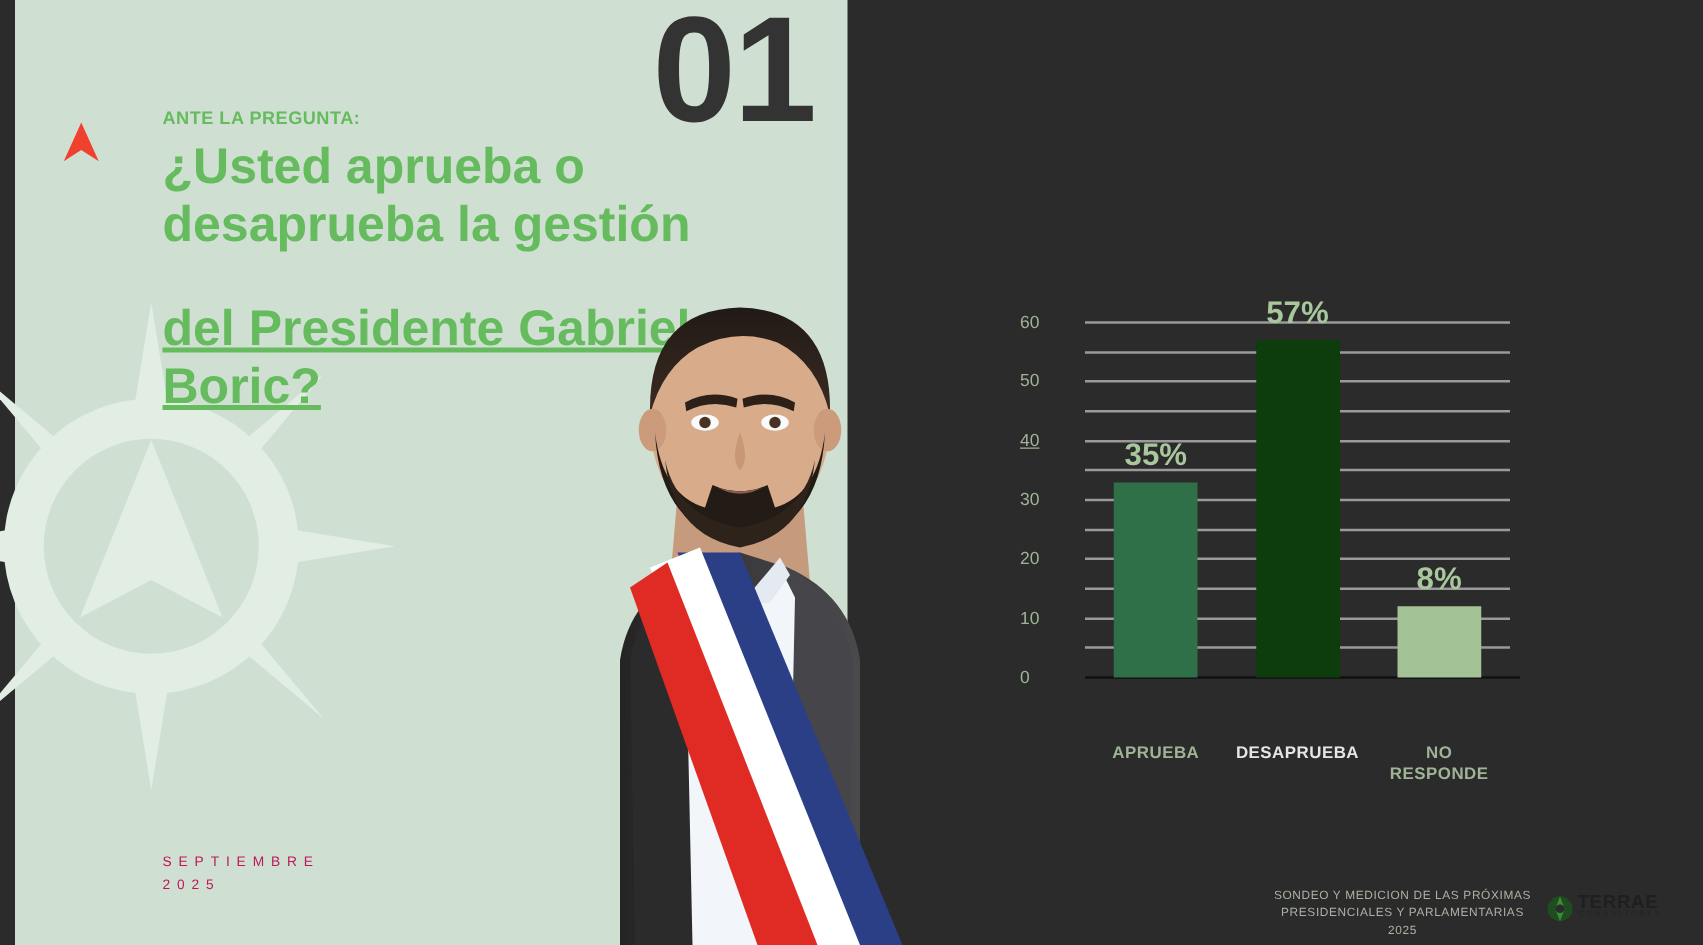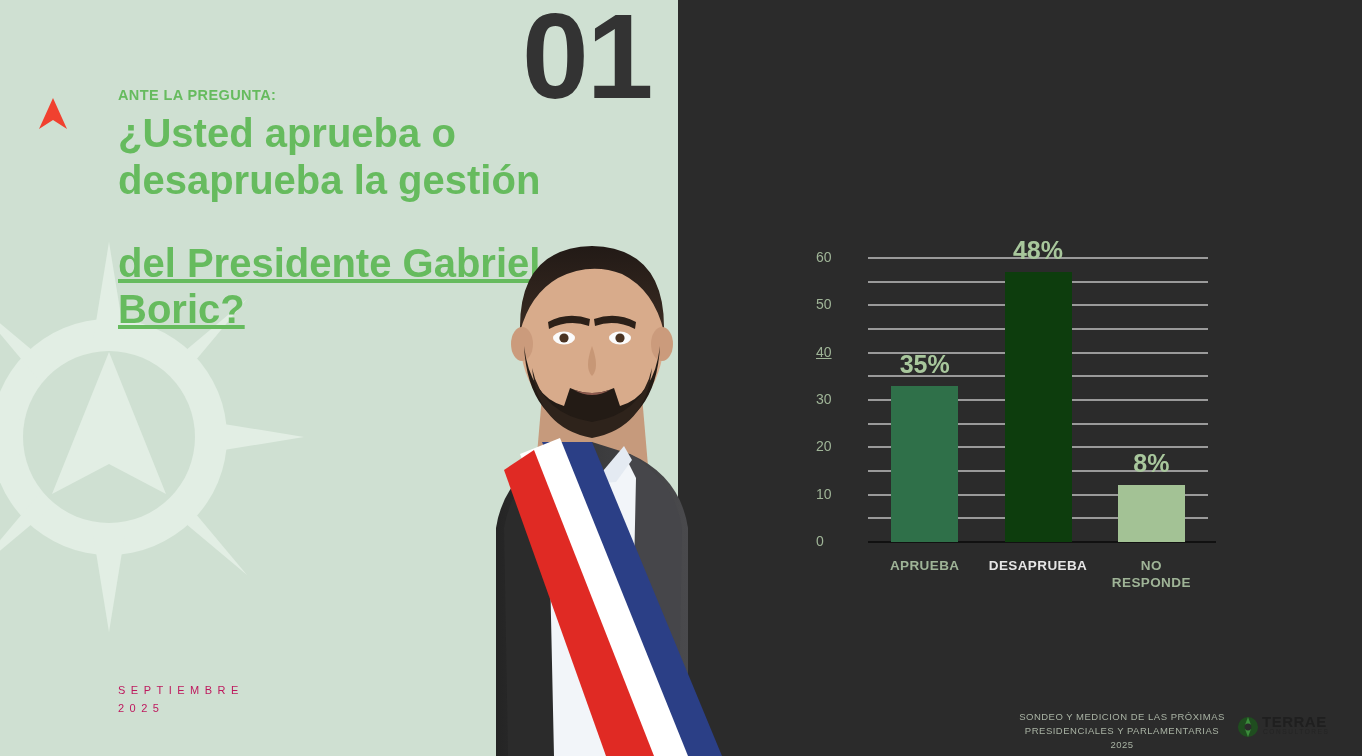--- a/index.html
+++ b/index.html
@@ -7,21 +7,21 @@
   body {
     font-family: "Liberation Sans", sans-serif;
     background:#2b2b2b;
     overflow:hidden;
     position:relative;
   }
   #slide { position:absolute; inset:0; width:1362px; height:756px; overflow:hidden; }
 
   
   .panel-light {
-    position:absolute; left:0; top:0; width:678px; height:756px;
+    position:absolute; left:12px; top:0; width:678px; height:756px;
     background:#cfe0d2;
   }
   .panel-dark {
     position:absolute; left:678px; top:0; width:684px; height:756px;
     background:#2b2b2b;
   }
 
   
   .watermark {
     position:absolute; left:-96px; top:232px; width:410px; height:410px;
@@ -70,21 +70,21 @@
     font-size:14px; color:#9fb497;
   }
   .bar { position:absolute; bottom:0; }
   .bar-label {
     position:absolute; text-align:center;
     font-size:25px; font-weight:bold; color:#a8c79c; white-space:nowrap;
   }
   .cat-label {
     position:absolute; text-align:center;
     font-size:13.5px; font-weight:bold; color:#9fb497;
-    letter-spacing:0.4px; line-height:1.25;
+    letter-spacing:0.4px; line-height:1.25;margin-top:36px;
   }
 
   
   .footer-text {
     position:absolute; left:1018px; top:710px; width:208px;
     font-size:9.5px; color:#a9b3a4; text-align:center;
     letter-spacing:0.5px; line-height:1.45;
   }
   .footer-logo { position:absolute; left:1236px; top:712px; width:112px; height:32px; }
   .logo-word {
@@ -234,21 +234,21 @@
         <div class="ytick" style="top: 133px; right: 352px; color: rgb(159, 180, 151);">30</div>
         <div class="ytick" style="top: 85.6667px; right: 352px; color: rgb(159, 180, 151); text-decoration: underline;">40</div>
         <div class="ytick" style="top: 38.3333px; right: 352px; color: rgb(159, 180, 151);">50</div>
         <div class="ytick" style="top: -9px; right: 352px; color: rgb(159, 180, 151);">60</div>
         <div class="bar" style="left: 23.1667px; width: 67px; height: 156.2px; background: rgb(47, 112, 73);"></div>
         <div class="bar-label" style="left: -3.33333px; width: 120px; top: 91.8px; color: rgb(168, 199, 156);">35%</div>
         <div class="cat-label" style="left: -3.33333px; width: 120px; top: 300px; color: rgb(159, 180, 151);">
           <div>APRUEBA</div>
         </div>
         <div class="bar" style="left: 136.5px; width: 67px; height: 269.8px; background: rgb(13, 61, 13);"></div>
-        <div class="bar-label" style="left: 110px; width: 120px; top: -21.8px; color: rgb(168, 199, 156);">48%</div>
+        <div class="bar-label" style="left: 110px; width: 120px; top: -21.8px; color: rgb(168, 199, 156);">57%</div>
         <div class="cat-label" style="left: 110px; width: 120px; top: 300px; color: #e5e5e5;">
           <div>DESAPRUEBA</div>
         </div>
         <div class="bar" style="left: 249.833px; width: 67px; height: 56.8px; background: rgb(163, 194, 149);"></div>
         <div class="bar-label" style="left: 223.333px; width: 120px; top: 191.2px; color: rgb(168, 199, 156);">8%</div>
         <div class="cat-label" style="left: 223.333px; width: 120px; top: 300px; color: rgb(159, 180, 151);">
           <div>NO</div>
           <div>RESPONDE</div>
         </div>
       </div>

